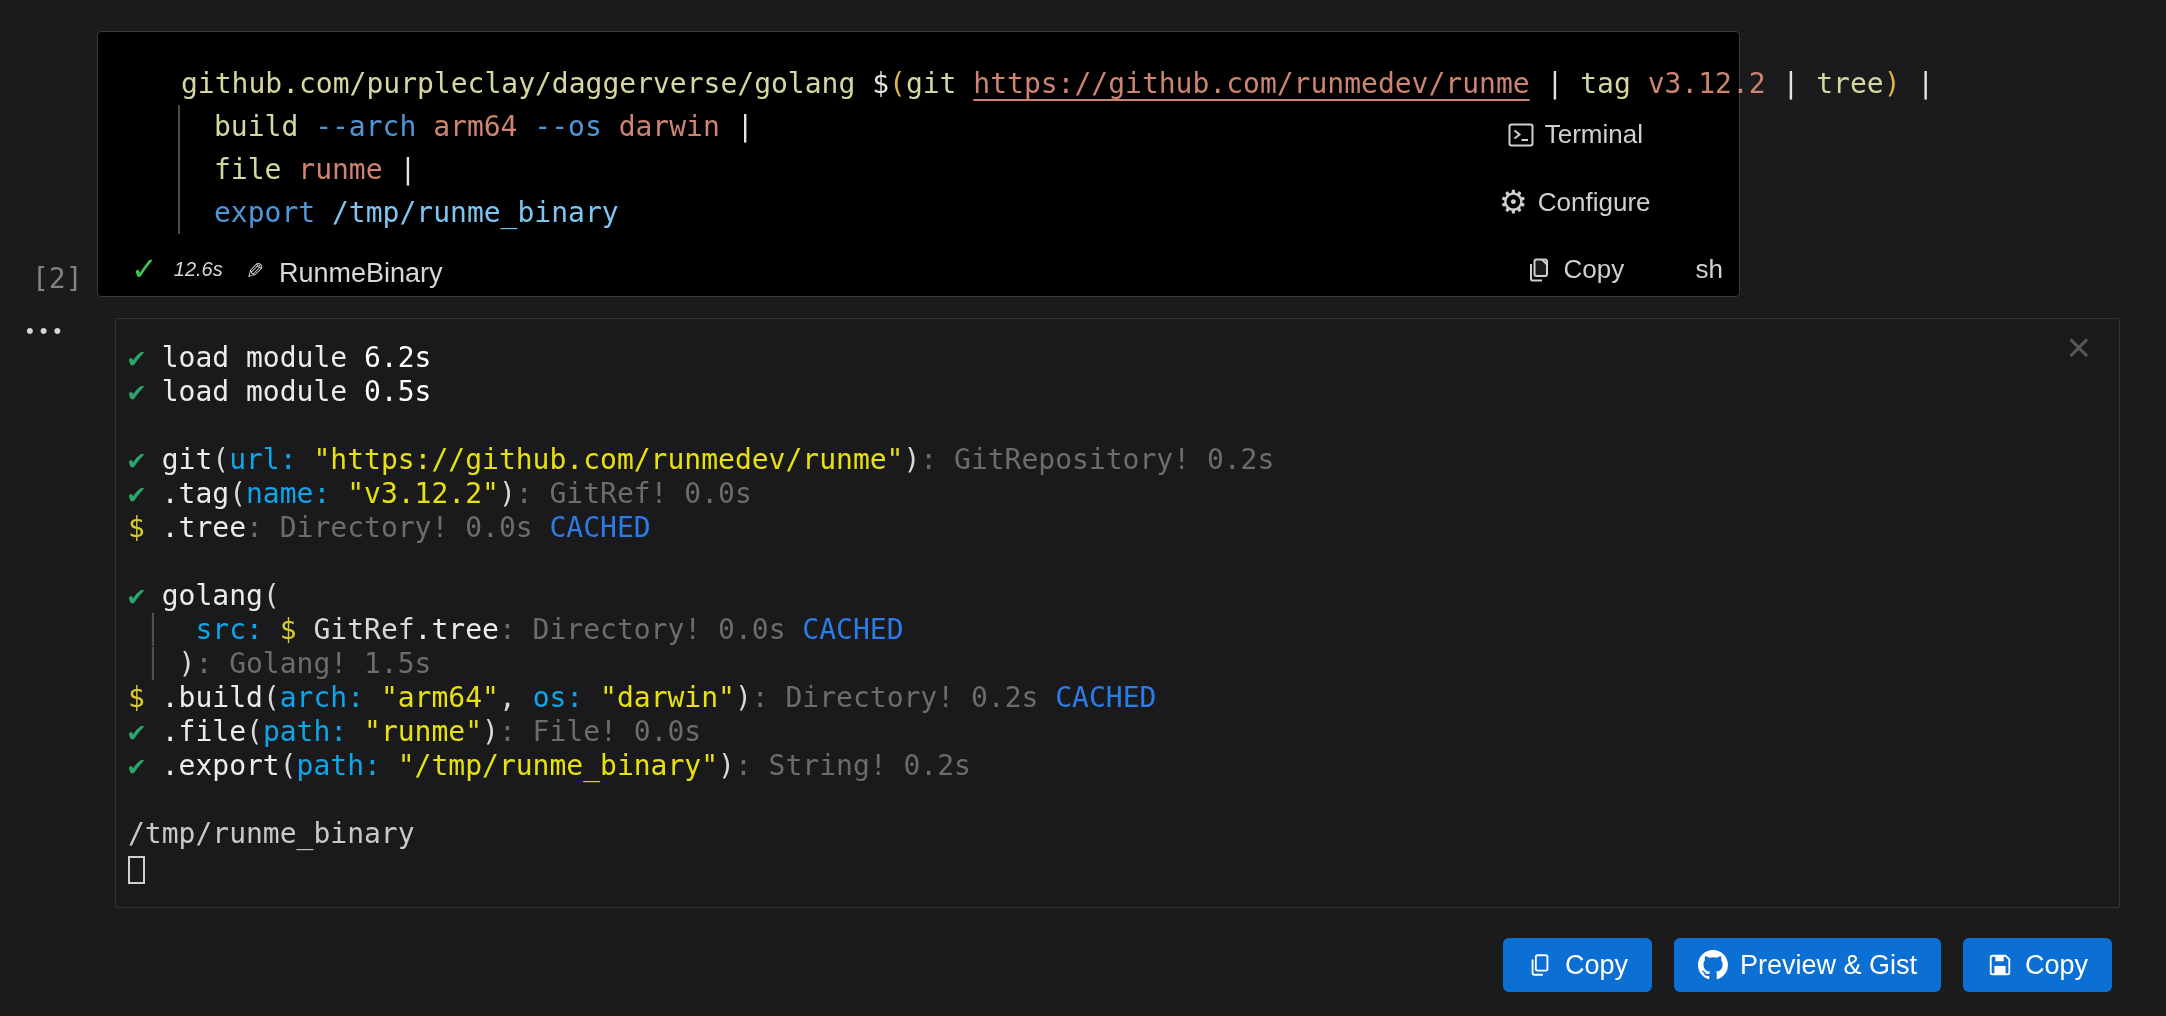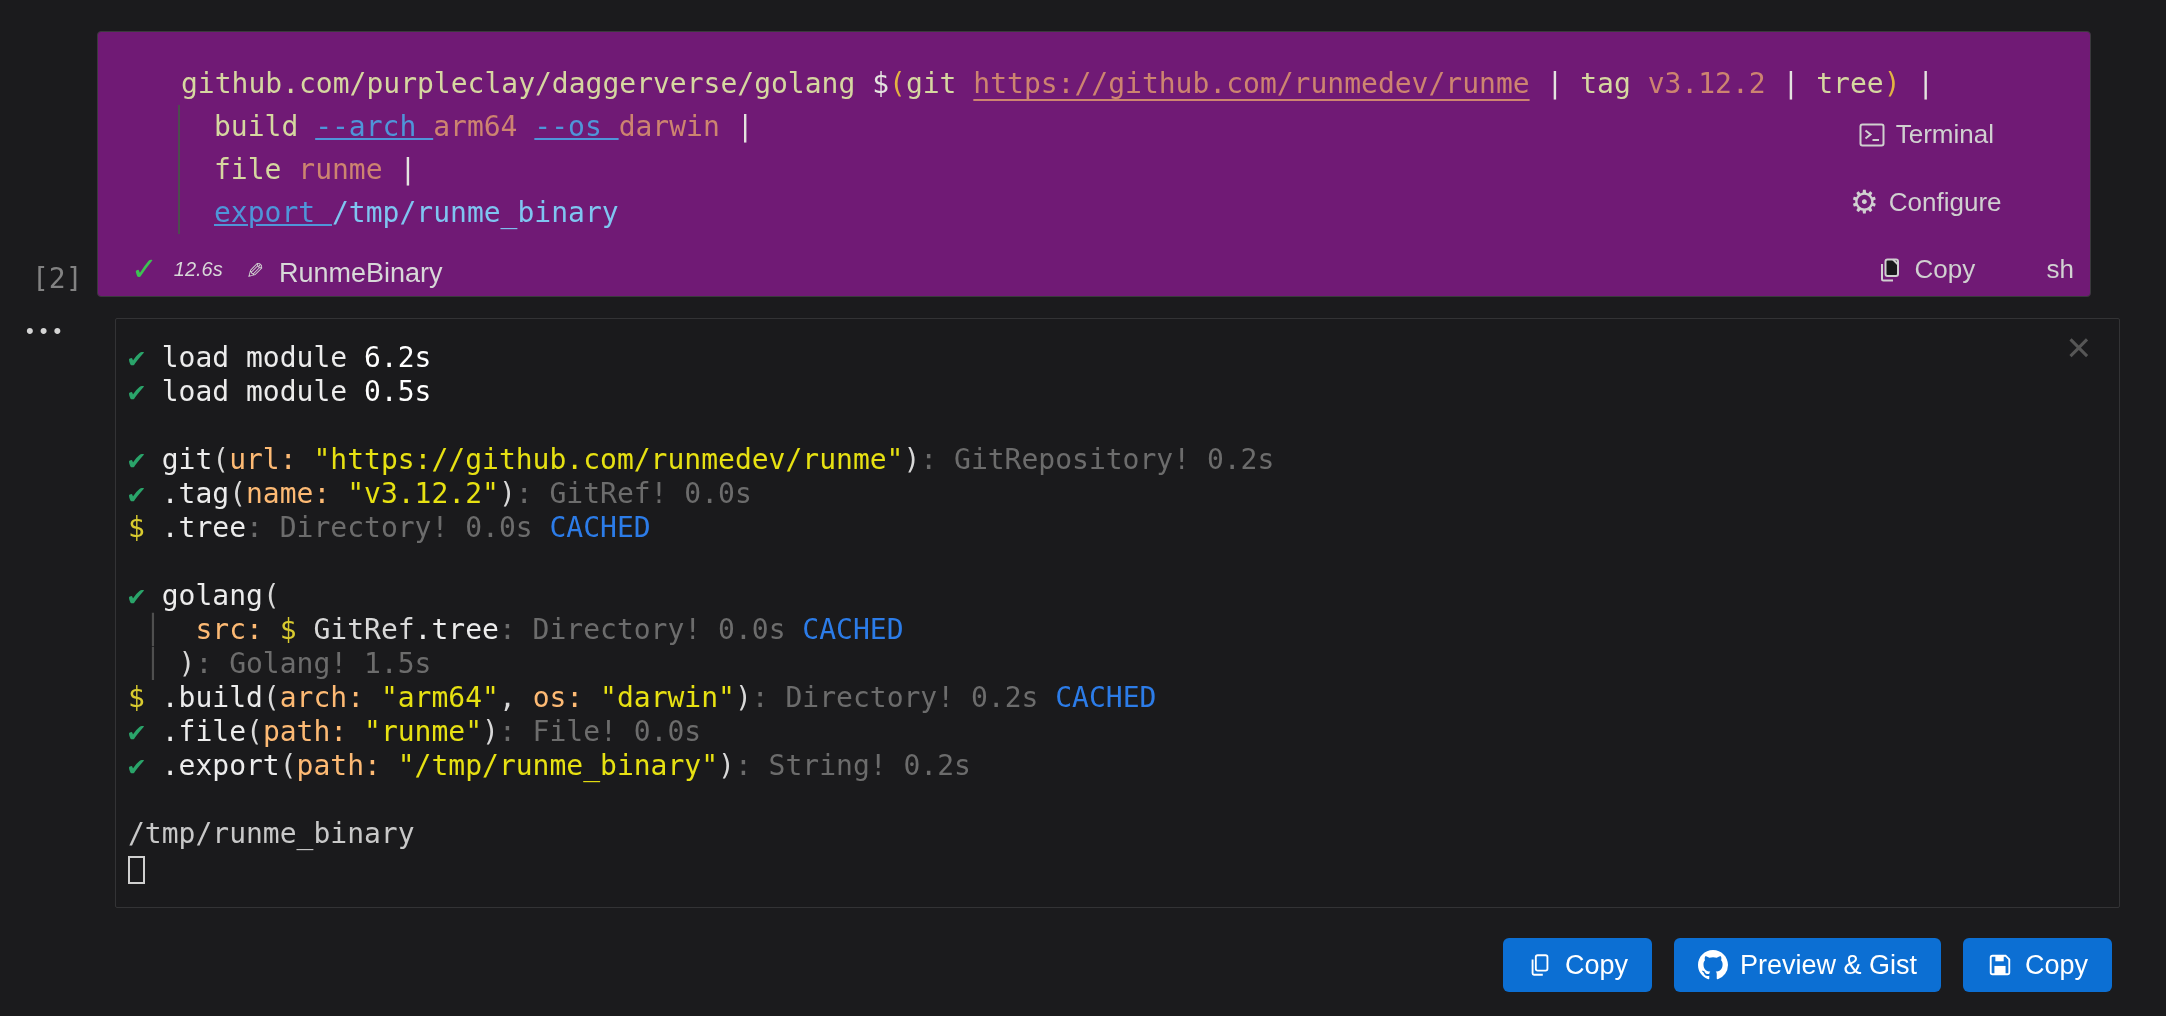--- a/index.html
+++ b/index.html
@@ -8,41 +8,41 @@
     background:#1b1b1d;
     font-family:"Liberation Sans", sans-serif;
     color:#d4d4d4;
     position:relative;
     overflow:hidden;
   }
   .mono { font-family:"DejaVu Sans Mono", monospace; }
 
   
   .cell {
-    position:absolute; left:97px; top:31px; width:1994px; height:266px;
-    background:#701a75; border:1.5px solid #3a3a3c; border-radius:4px;
+    position:absolute; left:97px; top:31px; width:1643px; height:266px;
+    background:#000000; border:1.5px solid #3a3a3c; border-radius:4px;
   }
   .code {
     position:absolute; left:83px; top:30px;
     font-family:"DejaVu Sans Mono", monospace;
     font-size:28px; line-height:43px; white-space:pre;
   }
   .code .ln { white-space:pre; }
   .code .ln.cont { margin-left:33px; position:relative; }
   .code .ln.cont::before {
     content:""; position:absolute; left:-36px; top:0; bottom:0;
     width:2px; background:#4d4d4f;
   }
   
   .sg-fg       { color:#d6d7a0; }
   .sg-gold     { color:#e3b341; }
   .sg-white    { color:#e4e4e0; }
   .sg-url      { color:#cd8470; text-decoration:underline; text-underline-offset:6px; }
   .sg-salmon   { color:#cd8470; }
-  .sg-blue     { color:#4f95d9;text-decoration:underline; }
+  .sg-blue     { color:#4f95d9; }
   .sg-lightblue{ color:#7fc5f1; }
 
   
   .status-bar {
     position:absolute; left:0; right:0; bottom:0; height:50px;
     display:flex; align-items:center; padding:0 16px 4px 33px;
     font-size:26px; color:#d2d2d2;
   }
   .status-left { display:flex; align-items:center; gap:16px; }
   .check-big { color:#3ec253; font-size:32px; line-height:1; }
@@ -78,21 +78,21 @@
   }
   .out {
     position:absolute; left:12px; top:22px;
     font-family:"DejaVu Sans Mono", monospace;
     font-size:28px; line-height:34px; white-space:pre;
   }
   
   .sg-ocheck  { color:#2aa46a; }
   .sg-obold   { color:#ececec; font-weight:normal; }
   .sg-owhite  { color:#d8d8d8; }
-  .sg-ocyan   { color:#fdba74; }
+  .sg-ocyan   { color:#0ea5e9; }
   .sg-oyellow { color:#e7e112; }
   .sg-odim    { color:#6c6c6c; }
   .sg-odur    { color:#ffffff; }
   .sg-odollar { color:#d9cb2f; }
   .sg-ocached { color:#2c7ce8; }
   .sg-oguide  { color:#4f4f4f; }
   .sg-oplain  { color:#c8c8c8; }
   .sg-plain   { color:#c8c8c8; }
   .sg-cursor {
     display:inline-block; width:17px; height:28px;

